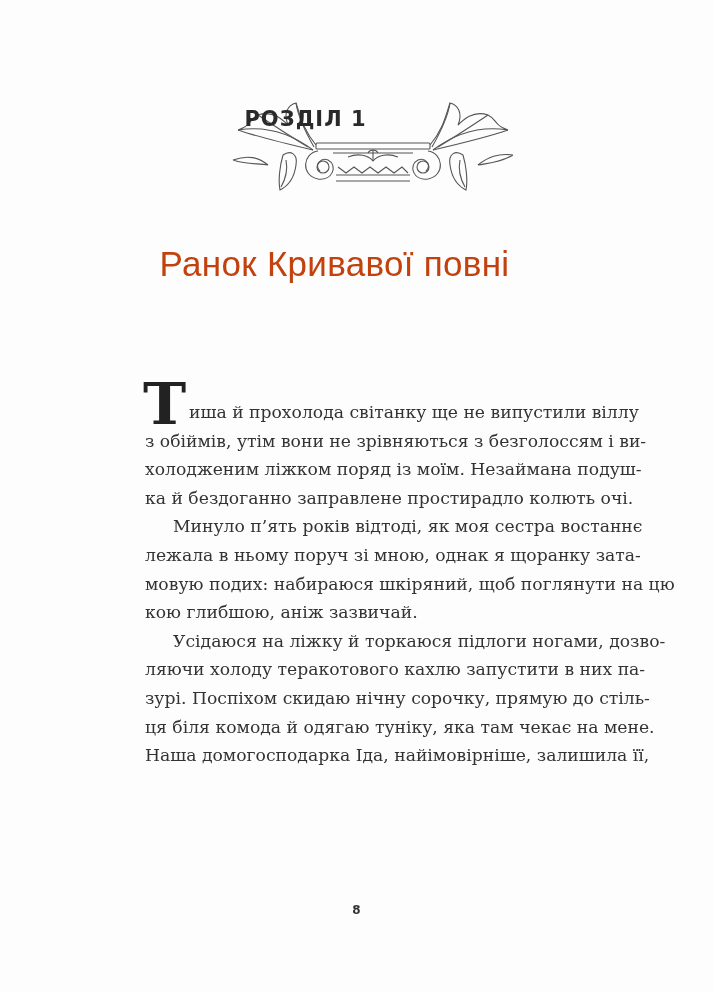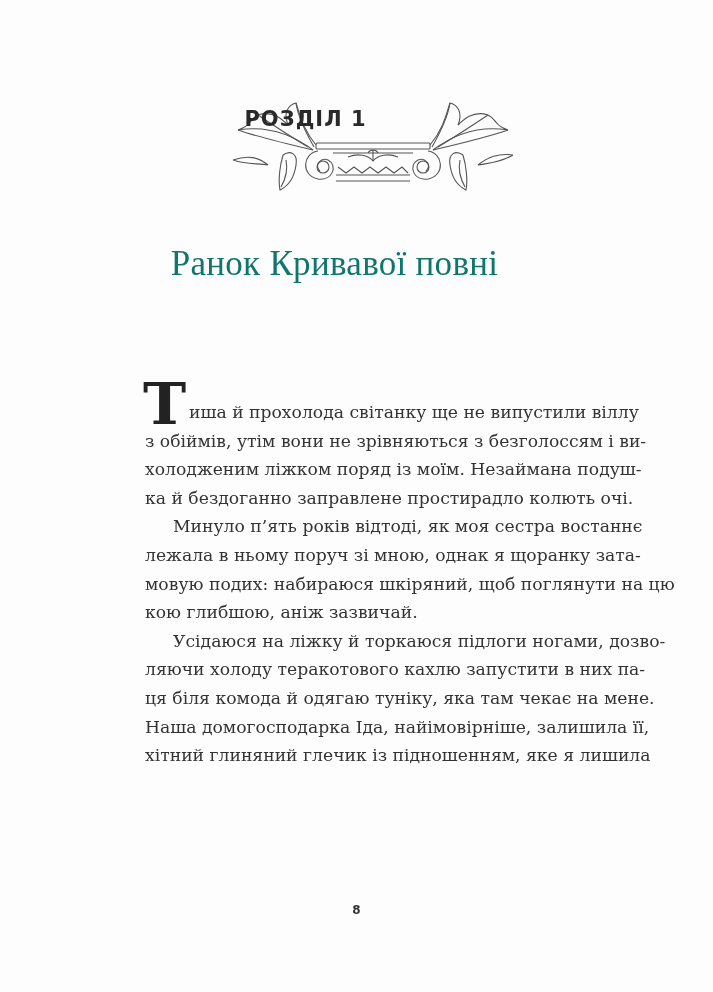--- a/index.html
+++ b/index.html
@@ -9,21 +9,21 @@
   }
   .page { position: absolute; inset: 0; }
   .ornament { position: absolute; left: 228px; top: 95px; width: 290px; height: 105px; }
   .chapter-label {
     position: absolute; left: 0; width: 611px; top: 107px; text-align: center;
     font-family: "DejaVu Sans", sans-serif; font-weight: bold; font-size: 21px; letter-spacing: 1px;
     color: #2a2a2a;
   }
   .chapter-title {
     position: absolute; left: 0; width: 669px; top: 244px; text-align: center;
-    font-family: Liberation Serif, serif; font-size: 35px; color: #0f766e; letter-spacing: 0.3px;
+    font-family: Liberation Sans, sans-serif; font-size: 35px; color: #c2410c; letter-spacing: 0.3px;
   }
   .body-text {
     position: absolute; left: 145px; top: 398px; width: 450px;
     font-family: "DejaVu Serif", serif; font-size: 17.2px; line-height: 28.6px; color: #333;
   }
   .line { display: block; white-space: nowrap; text-align: justify; text-align-last: justify; height: 28.6px; }
   .line.last { text-align-last: left; }
   .line.indent { padding-left: 28px; }
   .dropcap-line { position: relative; padding-left: 44px; }
   .dropcap {
@@ -79,19 +79,19 @@
     <span class="line">холодженим ліжком поряд із моїм. Незаймана подуш-</span>
     <span class="line last">ка й бездоганно заправлене простирадло колють очі.</span>
 
     <span class="line indent">Минуло п’ять років відтоді, як моя сестра востаннє</span>
     <span class="line">лежала в ньому поруч зі мною, однак я щоранку зата-</span>
     <span class="line">мовую подих: набираюся шкіряний, щоб поглянути на цю</span>
     <span class="line last">кою глибшою, аніж зазвичай.</span>
 
     <span class="line indent">Усідаюся на ліжку й торкаюся підлоги ногами, дозво-</span>
     <span class="line">ляючи холоду теракотового кахлю запустити в них па-</span>
+    <span class="line">зурі. Поспіхом скидаю нічну сорочку, прямую до стіль-</span>
     <span class="line">ця біля комода й одягаю туніку, яка там чекає на мене.</span>
     <span class="line">Наша домогосподарка Іда, найімовірніше, залишила її,</span>
-    <span class="line">хітний глиняний глечик із підношенням, яке я лишила</span>
   </div>
 
   <div class="page-number">8</div>
 </div>
 
 </body></html>

